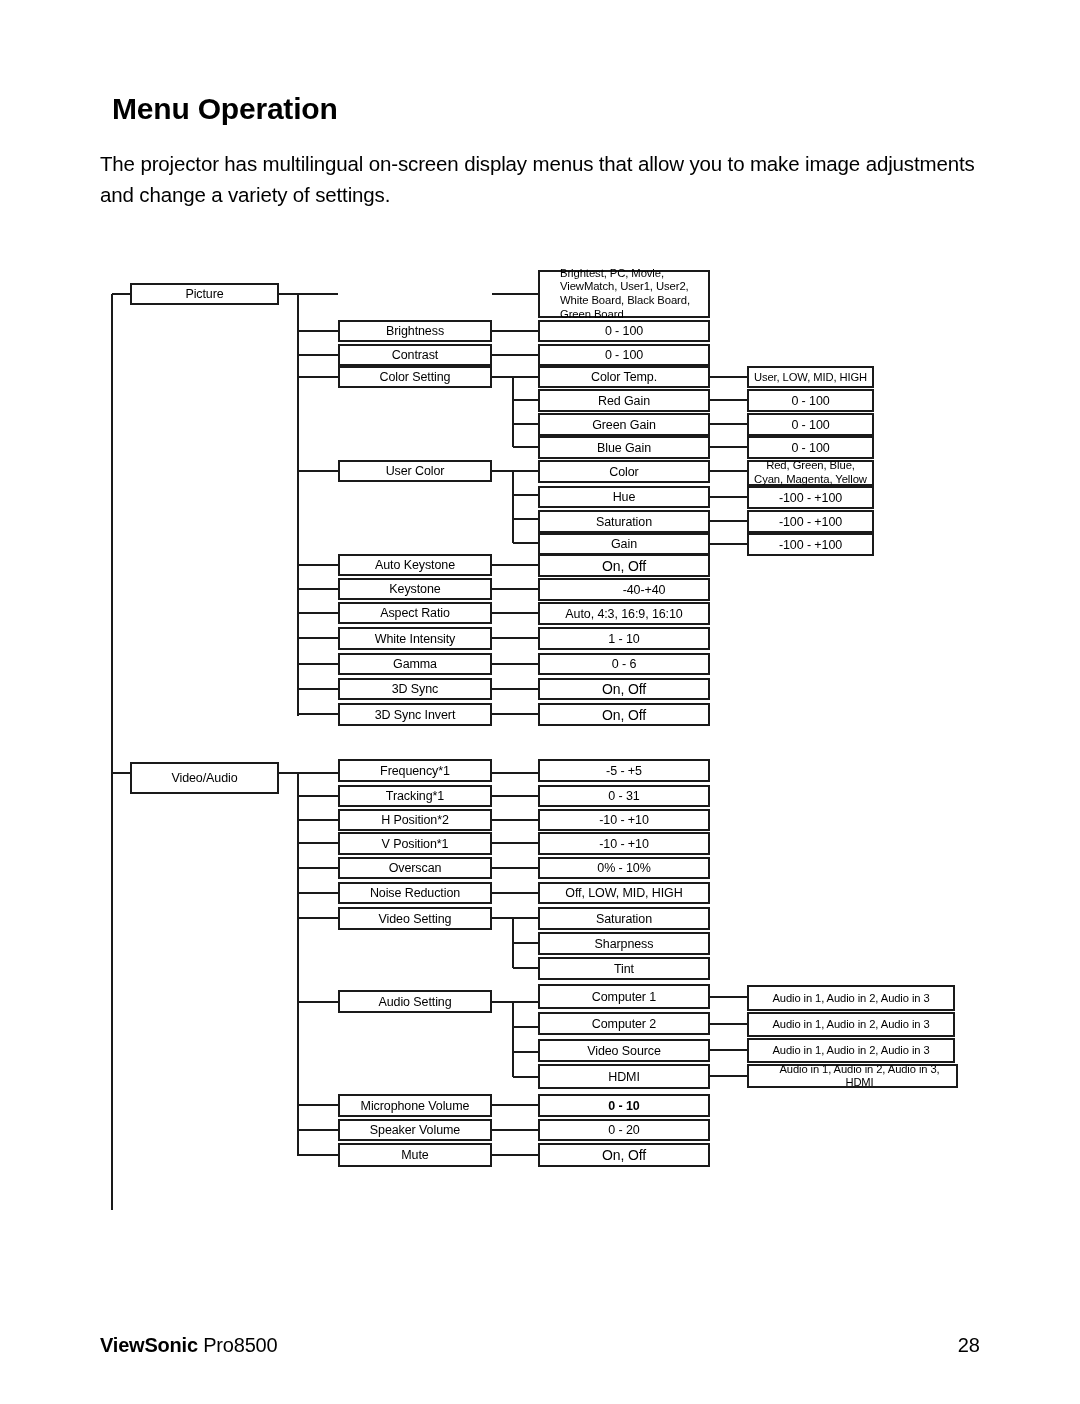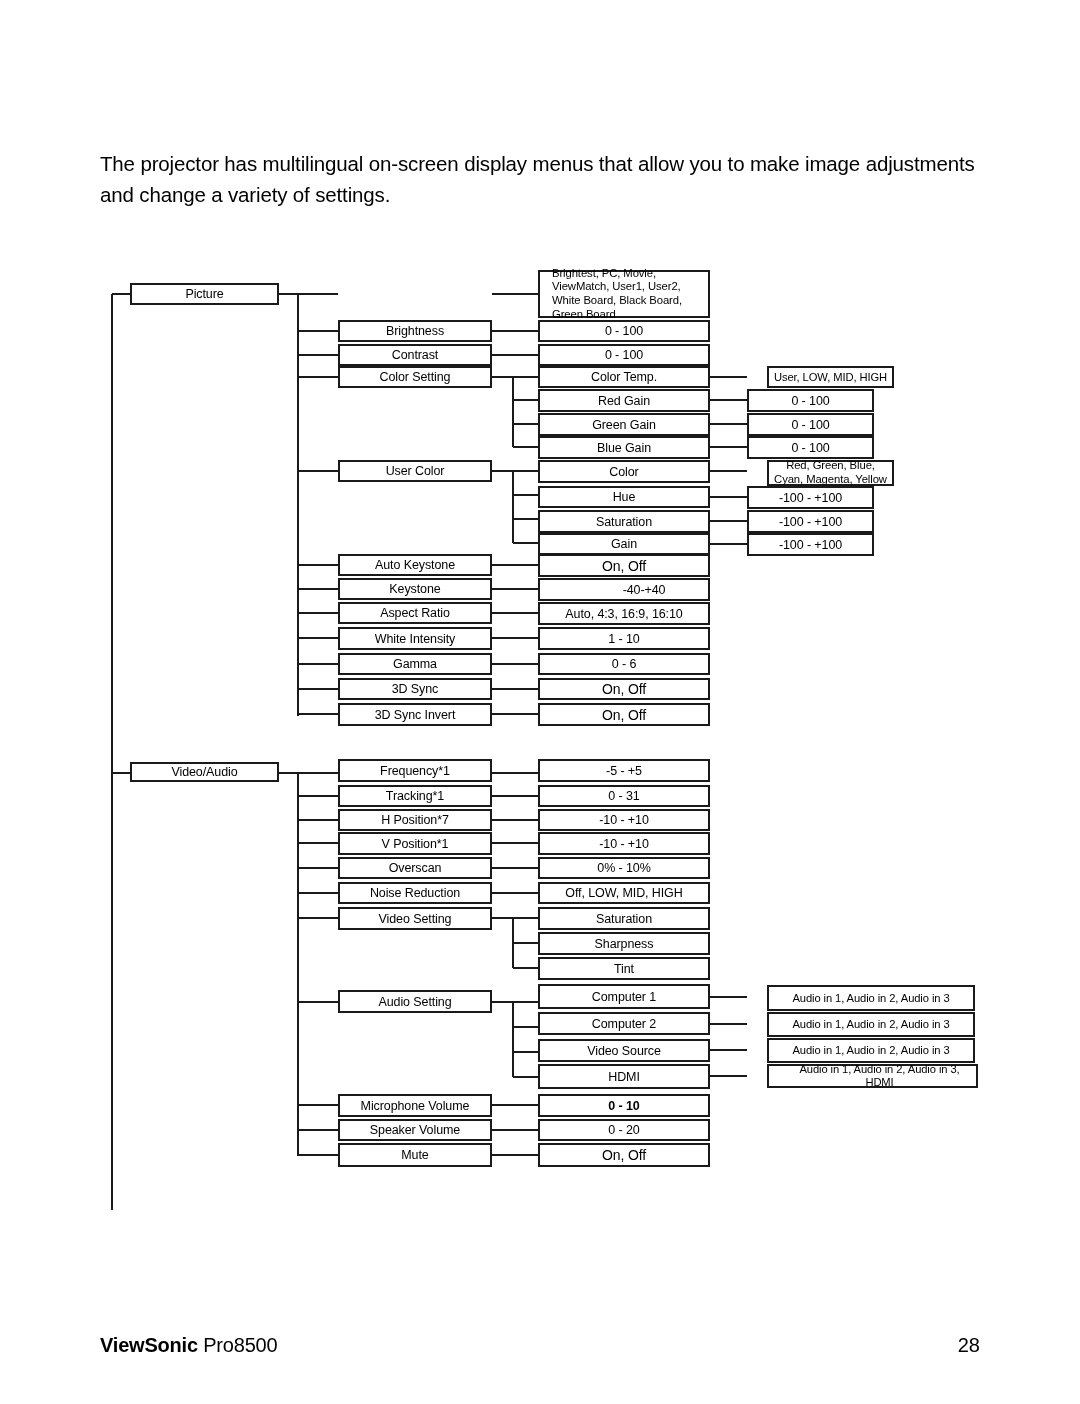--- a/index.html
+++ b/index.html
@@ -65,26 +65,25 @@
     justify-content: center;
     text-align: center;
     font-size: 12.5px;
     line-height: 14px;
     letter-spacing: -0.1px;
     padding: 0 3px;
   }
   .node.small {
     font-size: 11.2px;
     line-height: 13px;
-    margin-left: 20px;
   }
   .node.multiline {
     text-align: left;
     justify-content: flex-end;
-    padding-left: 12px;
+    padding-left: 20px;
     font-size: 11.3px;
     line-height: 13.6px;
   }
   .node.multiline.center {
     text-align: center;
     justify-content: center;
     padding-left: 3px;
   }
   .node.big {
     font-size: 14px;
@@ -107,20 +106,21 @@
     width: 100px;
     text-align: right;
     font-size: 20px;
   }
 </style>
 </head>
 <body>
 
 <div class="page">
 
+  <h1 id="page-title">Menu Operation</h1>
 
   <p id="intro-paragraph">The projector has multilingual on-screen display menus that allow you to make image adjustments and change a variety of settings.</p>
 
   <div id="diagram">
     <svg viewBox="0 0 1080 1404" xmlns="http://www.w3.org/2000/svg">
       <g stroke="#1a1a1a" stroke-width="2.4" fill="none" shape-rendering="crispEdges">
 
         <path d="M112 294 L112 1210"></path>
         <path d="M112 294 L130 294"></path>
         <path d="M112 773 L130 773"></path>
@@ -215,21 +215,21 @@
         <path d="M710 997 L747 997"></path>
         <path d="M710 1024 L747 1024"></path>
         <path d="M710 1050 L747 1050"></path>
         <path d="M710 1076 L747 1076"></path>
       </g>
     </svg>
 
     <div class="node" style="left:130px; top:283px; width:149px; height:22px;">
       <span>Picture</span>
     </div>
-    <div class="node" style="left:130px; top:762px; width:149px; height:20px;">
+    <div class="node" style="left:130px; top:762px; width:149px; height:32px;">
       <span>Video/Audio</span>
     </div>
 
     <div class="node" style="left:338px; top:320px; width:154px; height:22px;">
       <span>Brightness</span>
     </div>
     <div class="node" style="left:338px; top:344px; width:154px; height:22px;">
       <span>Contrast</span>
     </div>
     <div class="node" style="left:338px; top:366px; width:154px; height:22px;">
@@ -340,21 +340,21 @@
       <span>-100 - +100</span>
     </div>
 
     <div class="node" style="left:338px; top:759px; width:154px; height:23px;">
       <span>Frequency*1</span>
     </div>
     <div class="node" style="left:338px; top:785px; width:154px; height:22px;">
       <span>Tracking*1</span>
     </div>
     <div class="node" style="left:338px; top:809px; width:154px; height:22px;">
-      <span>H Position*7</span>
+      <span>H Position*2</span>
     </div>
     <div class="node" style="left:338px; top:832px; width:154px; height:23px;">
       <span>V Position*1</span>
     </div>
     <div class="node" style="left:338px; top:857px; width:154px; height:22px;">
       <span>Overscan</span>
     </div>
     <div class="node" style="left:338px; top:882px; width:154px; height:22px;">
       <span>Noise Reduction</span>
     </div>

